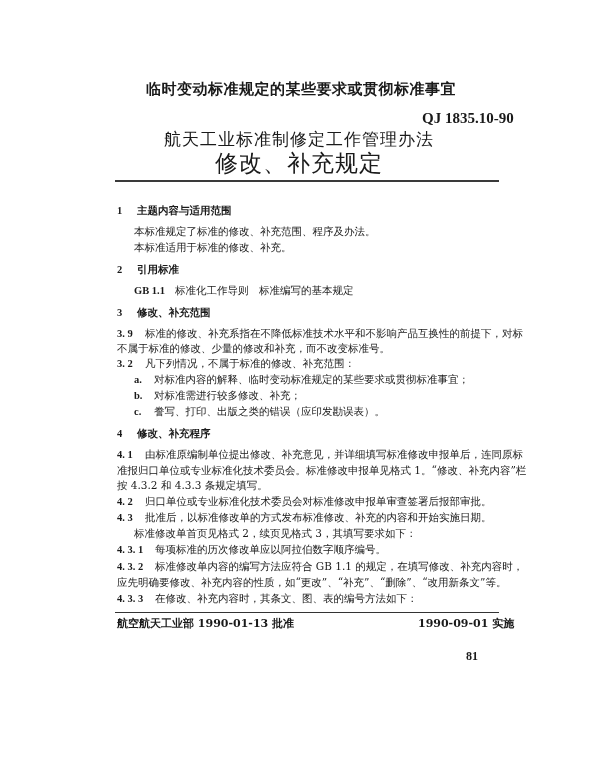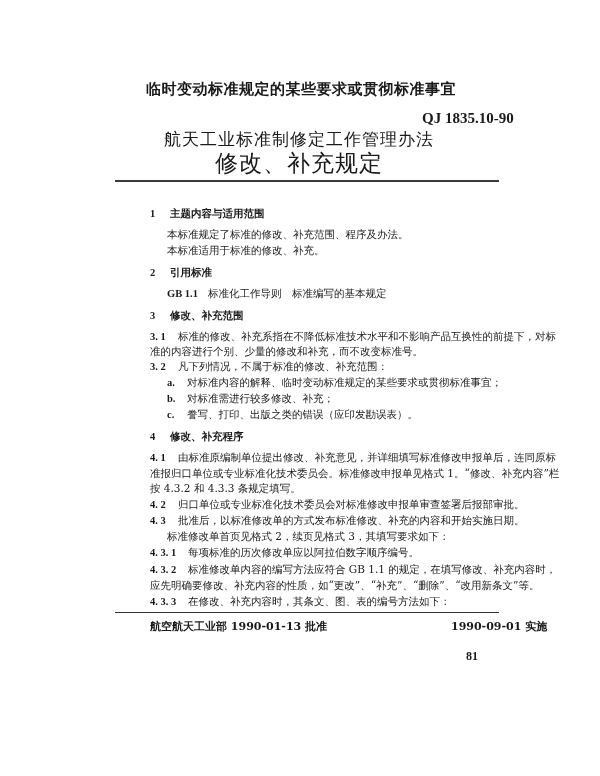--- a/index.html
+++ b/index.html
@@ -8,21 +8,21 @@
     font-family: "DejaVu Serif", "Liberation Serif", serif; color: #1a1a1a;
   }
   .abs { position: absolute; white-space: nowrap; }
   .org { left: 146px; top: 80px; font-size: 15px; font-weight: bold; letter-spacing: 0.5px; font-family: "DejaVu Sans", sans-serif; }
   .code { left: 422px; top: 110px; font-size: 15px; font-weight: bold; font-family: "Liberation Serif", serif; }
   .title1 { left: 164px; top: 128px; font-size: 17px; letter-spacing: 1px; font-family: Liberation Sans, sans-serif; }
   .title2 { left: 215px; top: 148px; font-size: 23px; letter-spacing: 1px; font-family: "DejaVu Sans", sans-serif; }
   .rule { position: absolute; height: 2px; background: #3a3a3a; }
   .rule-top { left: 115px; top: 180px; width: 384px; }
   .rule-bot { left: 115px; top: 612px; width: 384px; height: 1px; background: #333; }
-  .line { position: absolute; font-size: 10.5px; white-space: nowrap; line-height: 20px; margin-left: 33px; }
+  .line { position: absolute; font-size: 10.5px; white-space: nowrap; line-height: 14px; }
   .h { font-weight: bold; }
   .num { display: inline-block; font-weight: bold; font-family: "Liberation Serif", serif; }
   .foot { font-size: 11px; font-weight: bold; }
   .page { left: 466px; top: 649px; font-size: 12px; font-weight: bold; font-family: "Liberation Serif", serif; }
 </style>
 </head>
 <body>
 
 <div>
 
@@ -43,23 +43,23 @@
     <span class="num" style="width:20px;">2</span><span>引用标准</span>
   </div>
   <div class="line" style="left:134px; top:283px;">
     <span class="num" style="font-weight:bold; margin-right:10px;">GB 1.1</span><span>标准化工作导则　标准编写的基本规定</span>
   </div>
 
   <div class="line h" style="left:117px; top:305px;">
     <span class="num" style="width:20px;">3</span><span>修改、补充范围</span>
   </div>
   <div class="line" style="left:117px; top:326px;">
-    <span class="num" style="width:28px;">3. 1</span><span>标准的修改、补充系指在不降低标准技术水平和不影响产品互换性的前提下，对标</span>
+    <span class="num" style="width:28px;">3. 9</span><span>标准的修改、补充系指在不降低标准技术水平和不影响产品互换性的前提下，对标</span>
   </div>
-  <div class="line" style="left:117px; top:341px;">准的内容进行个别、少量的修改和补充，而不改变标准号。</div>
+  <div class="line" style="left:117px; top:341px;">不属于标准的修改、少量的修改和补充，而不改变标准号。</div>
   <div class="line" style="left:117px; top:356px;">
     <span class="num" style="width:28px;">3. 2</span><span>凡下列情况，不属于标准的修改、补充范围：</span>
   </div>
   <div class="line" style="left:134px; top:372px;">
     <span class="num" style="width:20px;">a.</span><span>对标准内容的解释、临时变动标准规定的某些要求或贯彻标准事宜；</span>
   </div>
   <div class="line" style="left:134px; top:388px;">
     <span class="num" style="width:20px;">b.</span><span>对标准需进行较多修改、补充；</span>
   </div>
   <div class="line" style="left:134px; top:404px;">

